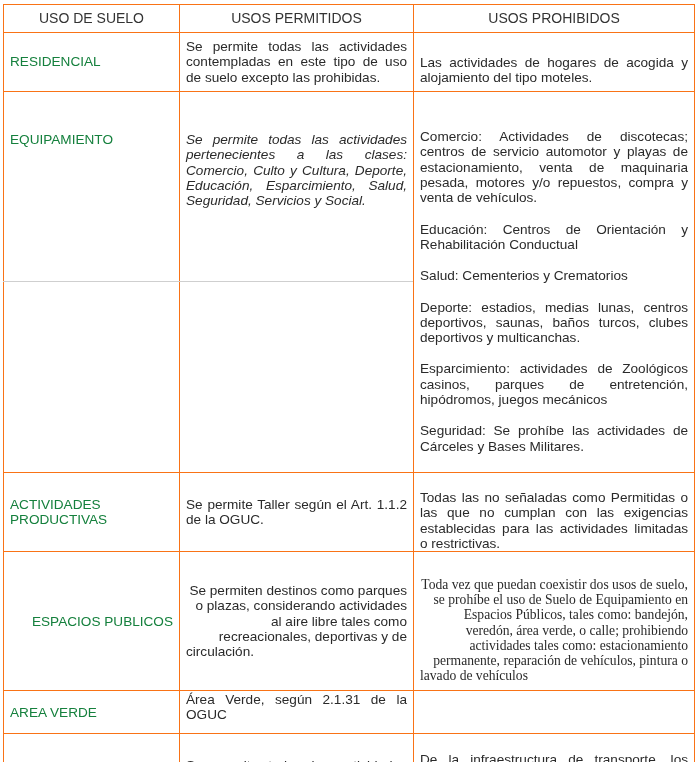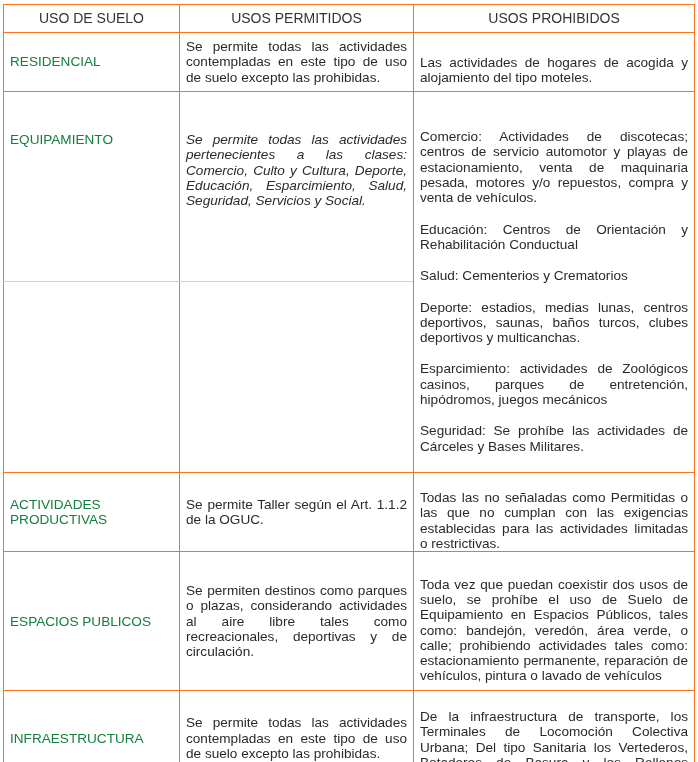--- a/index.html
+++ b/index.html
@@ -60,28 +60,28 @@
       padding-right: 8px;
     }
     td.prohib p {
       margin: 16px 0 9px 0;
     }
     td.prohib p:last-child { margin-bottom: 0; }
 
     tr.r-res td { height: 58px; }
     tr.r-equip td { height: 377px; }
     tr.r-act td { height: 71px; }
-    tr.r-esp td { height: 136px; }
+    tr.r-esp td { height: 136px; text-align: right; }
     tr.r-verde td { height: 41px; }
     tr.r-infra td { height: 89px; }
 
     tr.r-res td.prohib { vertical-align: middle; }
     tr.r-equip td.prohib { padding-top: 3px; }
     tr.r-act td.prohib { padding-top: 1px; }
-    tr.r-esp td.prohib { padding-top: 2px; }
+    tr.r-esp td.prohib { padding-top: 2px; font-family: Liberation Serif, serif; }
     tr.r-infra td.prohib { padding-top: 2px; }
     tr.r-verde td.justify { vertical-align: top; padding-top: 1px; }
     .equip-permit-text { margin-top: -150px; font-style: italic; }
     .equip-name-text { margin-top: -150px; }
 
     
     .seam {
       position: absolute;
       left: 3px;
       top: 281px;
@@ -137,20 +137,25 @@
         <p>Todas las no señaladas como Permitidas o las que no cumplan con las exigencias establecidas para las actividades limitadas o restrictivas.</p>
       </td>
     </tr>
     <tr class="r-esp">
       <td class="use-name">ESPACIOS PUBLICOS</td>
       <td class="justify">Se permiten destinos como parques o plazas, considerando actividades al aire libre tales como recreacionales, deportivas y de circulación.</td>
       <td class="prohib">
         <p>Toda vez que puedan coexistir dos usos de suelo, se prohíbe el uso de Suelo de Equipamiento en Espacios Públicos, tales como: bandejón, veredón, área verde, o calle; prohibiendo actividades tales como: estacionamiento permanente, reparación de vehículos, pintura o lavado de vehículos</p>
       </td>
     </tr>
+    <tr class="r-verde">
+      <td class="use-name">AREA VERDE</td>
+      <td class="justify">Área Verde, según 2.1.31 de la OGUC</td>
+      <td class="prohib"></td>
+    </tr>
     <tr class="r-infra">
       <td class="use-name">INFRAESTRUCTURA</td>
       <td class="justify">Se permite todas las actividades contempladas en este tipo de uso de suelo excepto las prohibidas.</td>
       <td class="prohib">
         <p> De la infraestructura de transporte, los Terminales de Locomoción Colectiva Urbana; Del tipo Sanitaria los Vertederos, Botaderos de Basura y los Rellenos Sanitarios</p>
       </td>
     </tr>
   </tbody>
 </table>
 

